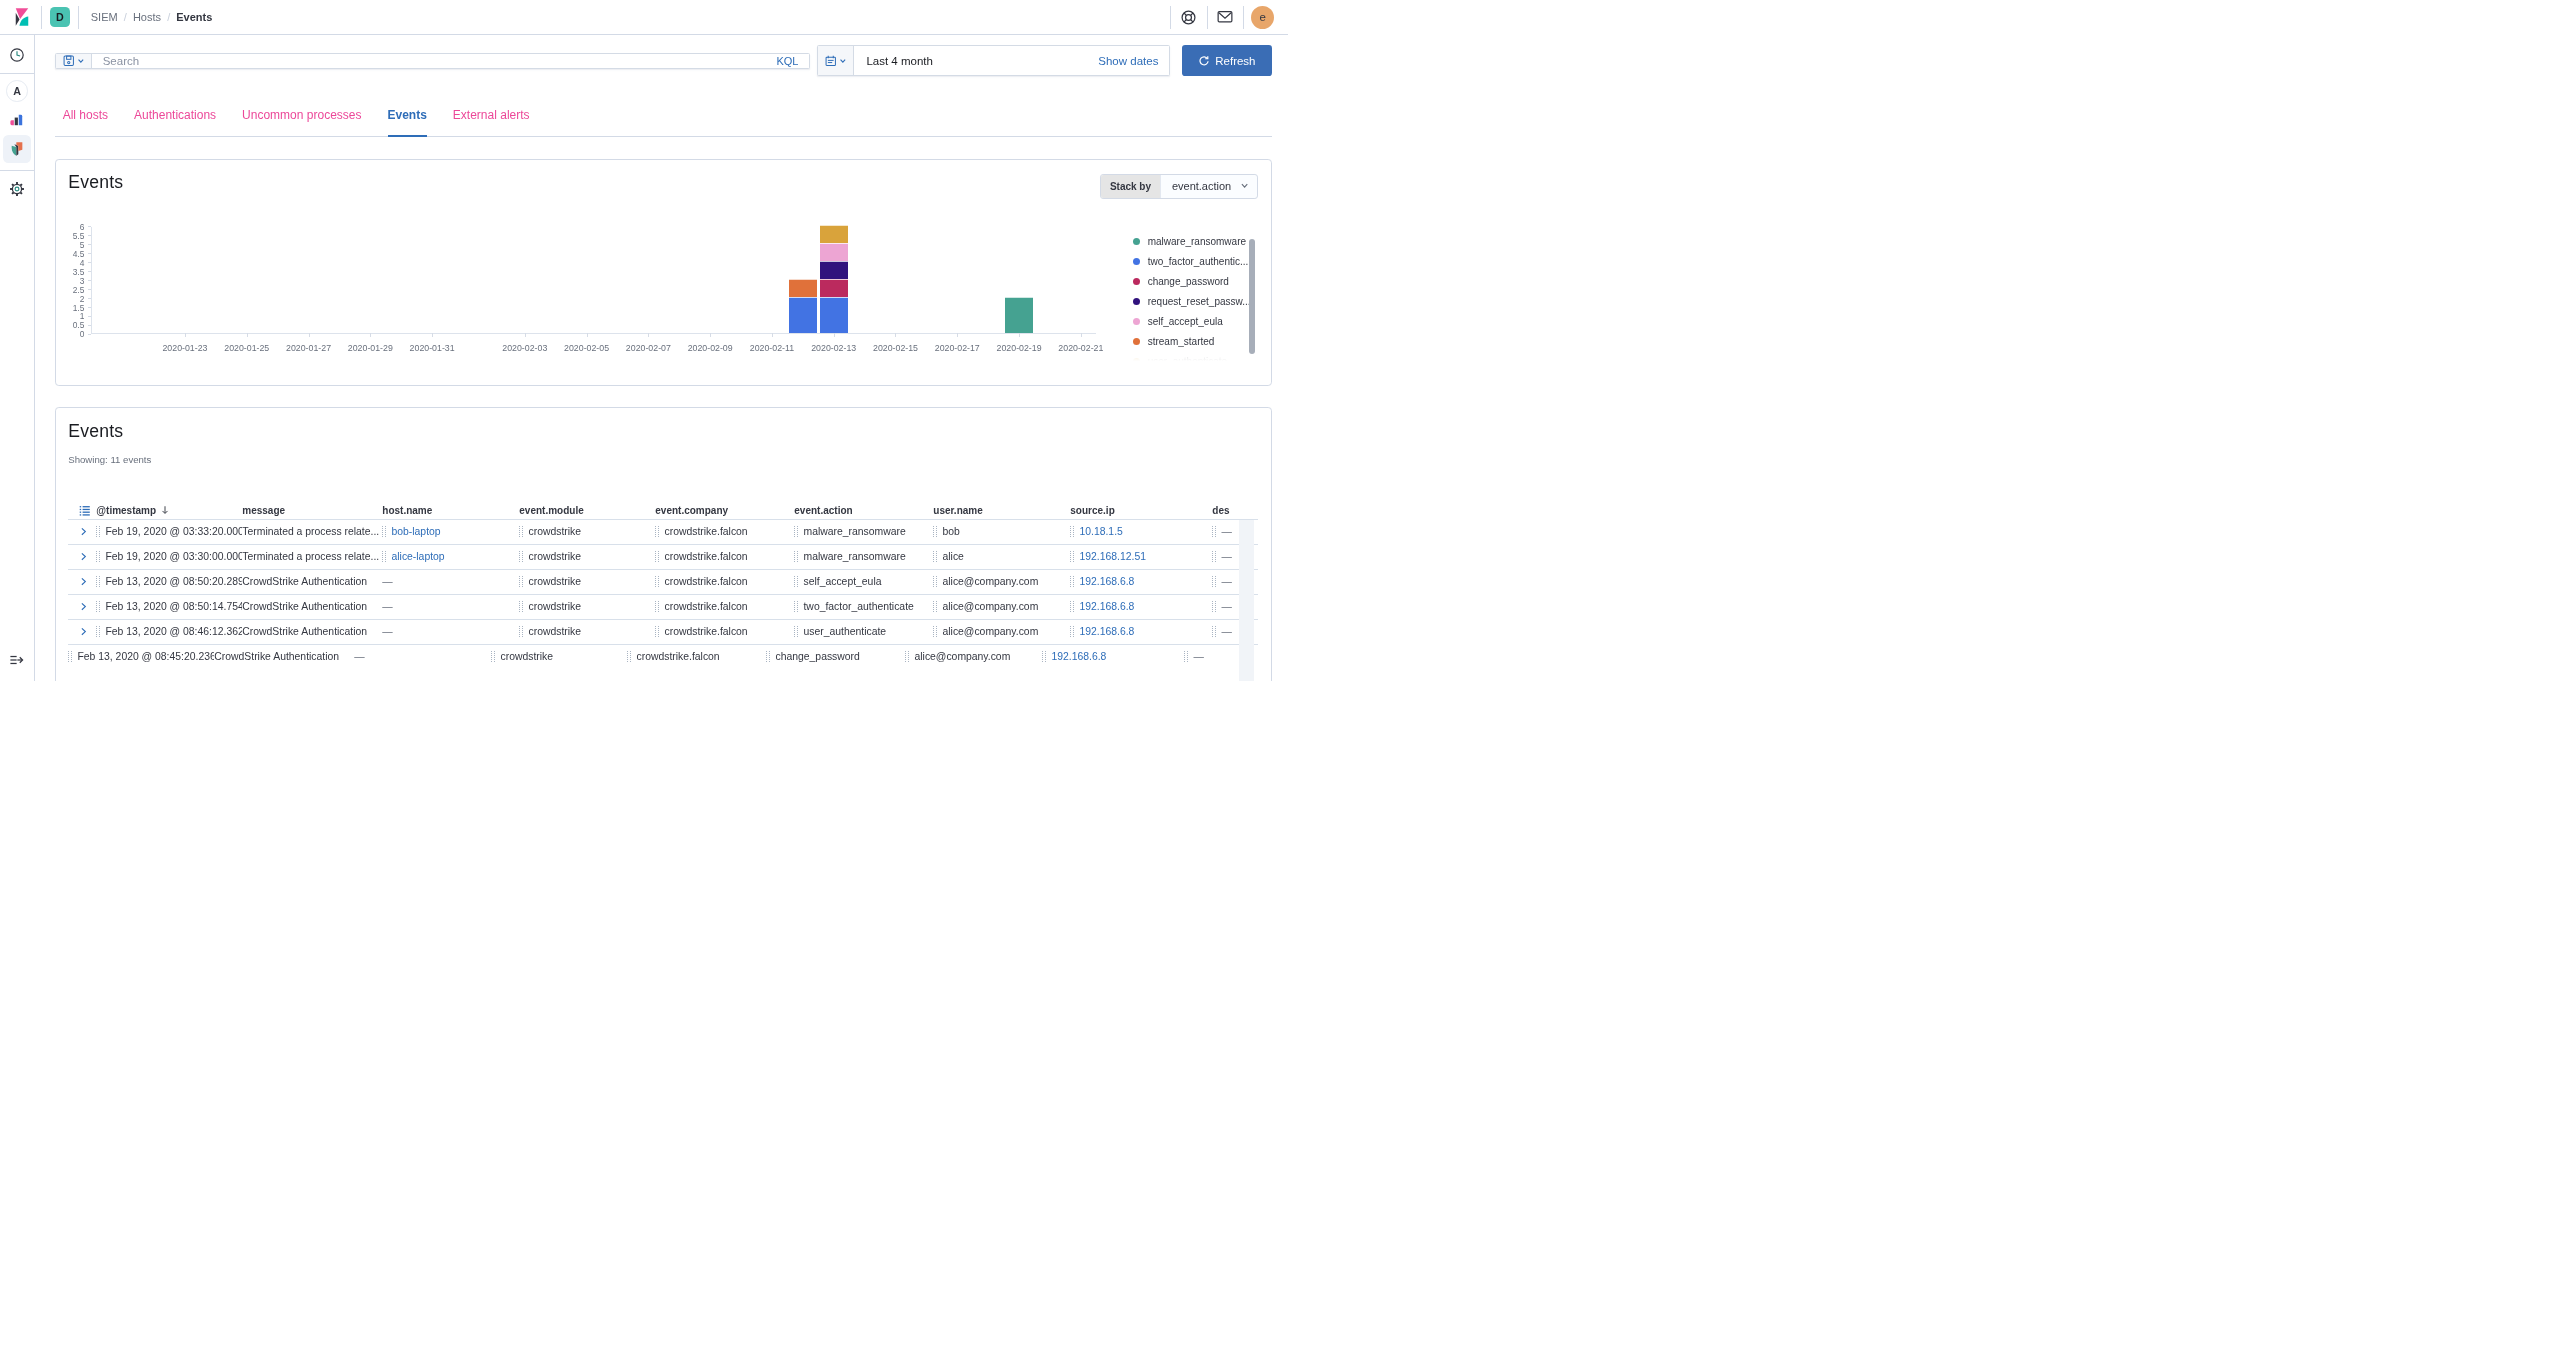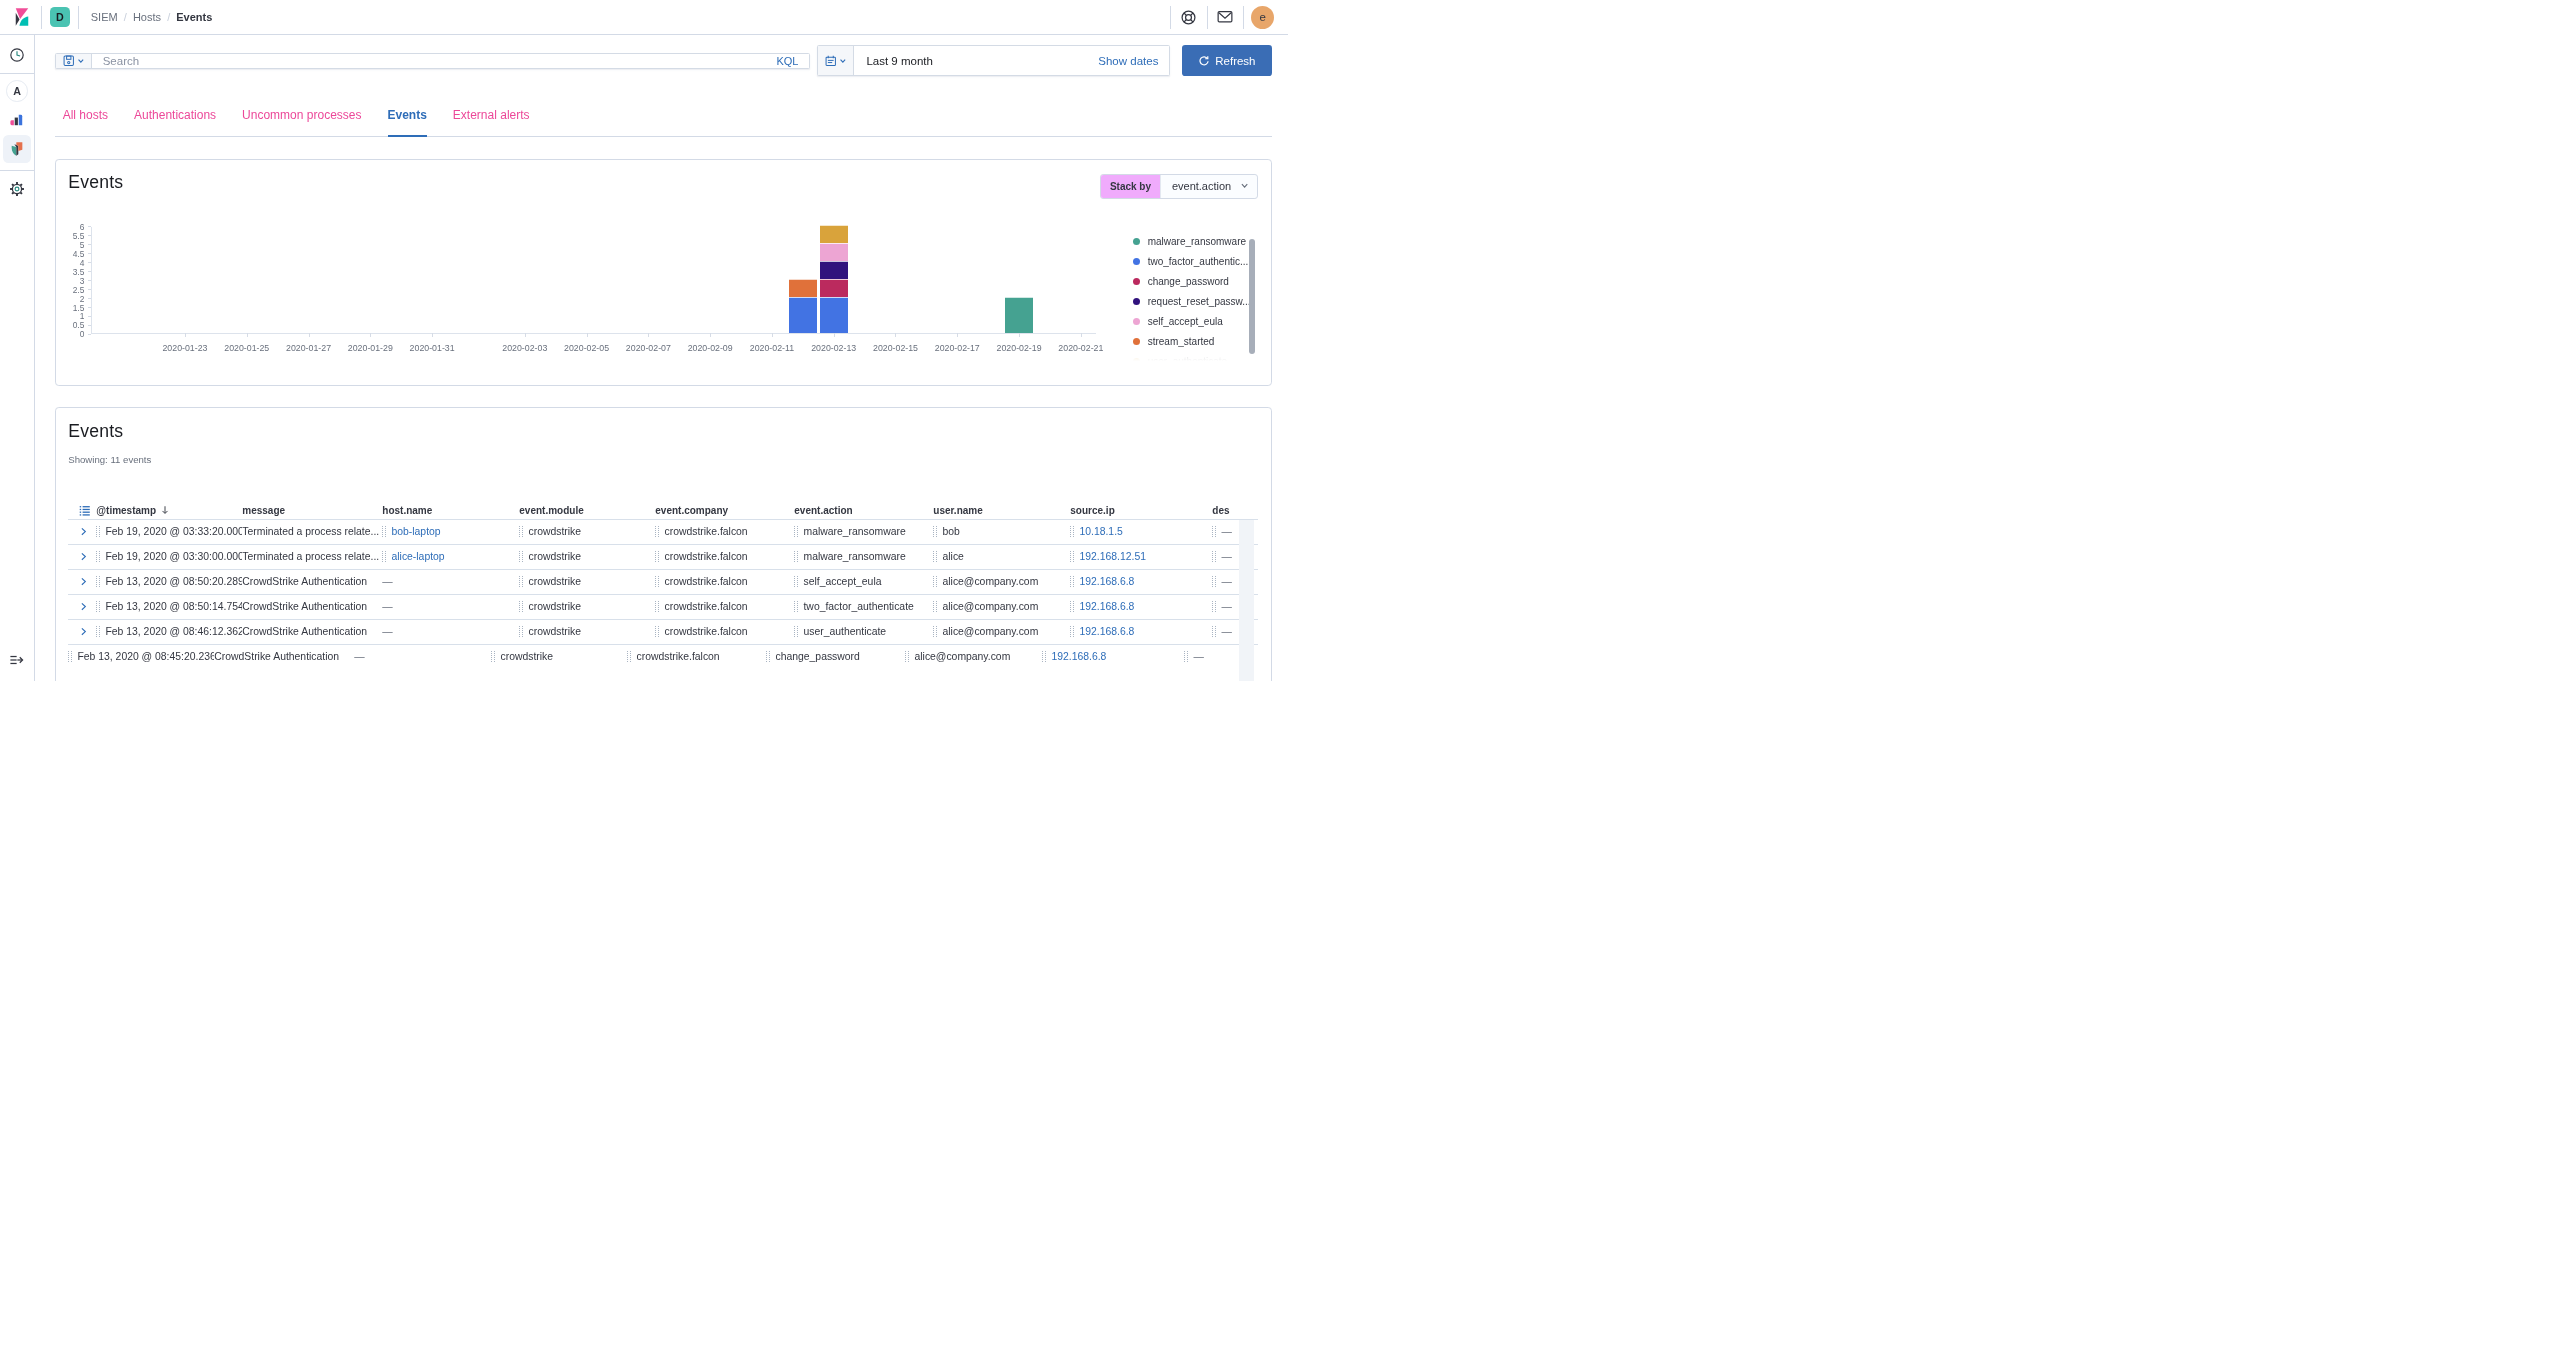--- a/index.html
+++ b/index.html
@@ -53,21 +53,21 @@
   .tabs { margin-top:32px; border-bottom:0.8px solid #d3dae6; display:flex; padding-left:7.7px; }
   .tab { font-size:12px; color:#ec4899; margin-right:26px; padding-bottom:13px; cursor:pointer; }
   .tab.active { color:#2E6DB8; font-weight:600; border-bottom:2.3px solid #2E6DB8; margin-bottom:-0.8px; }
 
   
   .panel { border:0.8px solid #d3dae6; border-radius:3.8px; background:#fff; overflow:hidden; }
   .chart-panel { margin-top:21.5px; height:227px; padding:12.3px; }
   .panel-head { display:flex; align-items:flex-start; justify-content:space-between; }
   .panel h2 { font-size:17.6px; font-weight:500; color:#1a1c21; letter-spacing:0.2px; }
   .stackby { height:25px; border:0.8px solid #d3dae6; border-radius:3.1px; display:flex; align-items:center; overflow:hidden; cursor:pointer; background:#fbfdff; margin-top:1.5px; }
-  .stackby-label { background:#f0abfc; height:100%; display:flex; align-items:center; padding:0 9.2px; font-size:10px; font-weight:700; color:#343741; border-right:0.8px solid #e3e8f0; }
+  .stackby-label { background:#e5e5e5; height:100%; display:flex; align-items:center; padding:0 9.2px; font-size:10px; font-weight:700; color:#343741; border-right:0.8px solid #e3e8f0; }
   .stackby-value { font-size:11px; padding:0 9.2px 0 10.7px; color:#343741; }
   .stackby svg { margin-right:7.7px; }
 
   .chart-body { display:flex; margin-top:28px; align-items:flex-start; }
   .yaxis { width:23px; height:107px; position:relative; flex-shrink:0; }
   .ytick { position:absolute; right:0; width:3.8px; height:0.8px; background:#d6dce6; }
   .ylab { position:absolute; right:7px; transform:translateY(-50%); font-size:8.4px; color:#69707d; white-space:nowrap; }
   .plot { flex:1; height:107px; position:relative; border-left:0.8px solid #dde3ec; border-bottom:0.8px solid #dde3ec; margin-right:26px; }
   .xtick { position:absolute; bottom:-4.6px; width:0.8px; height:4.6px; background:#d6dce6; }
   .xlab { position:absolute; top:116px; transform:translateX(-50%); font-size:8.8px; color:#69707d; white-space:nowrap; }
@@ -222,21 +222,21 @@
               <rect x="1.5" y="3" width="13" height="11.5" rx="1"></rect>
               <line x1="4.5" y1="1" x2="4.5" y2="4.5"></line>
                 <line x1="11.5" y1="1" x2="11.5" y2="4.5"></line>
               <line x1="4" y1="7.5" x2="12" y2="7.5"></line>
                 <line x1="4" y1="10.5" x2="10" y2="10.5"></line>
             </svg>
             <svg width="7.7" height="7.7" viewBox="0 0 10 10" fill="none" stroke="#2E6DB8" stroke-width="1.4">
               <polyline points="2,3.5 5,6.8 8,3.5"></polyline>
             </svg>
           </div>
-          <span class="daterange">Last 9 month</span>
+          <span class="daterange">Last 4 month</span>
           <span class="showdates">Show dates</span>
         </div>
         <button class="refresh">
           <svg width="11.5" height="11.5" viewBox="0 0 16 16" fill="none" stroke="#fff" stroke-width="1.7">
             <path d="M13.2 5.2 A5.6 5.6 0 1 0 14 8.6"></path>
             <polyline points="13.6,1.6 13.6,5.2 10,5.2"></polyline>
           </svg>
           <span>Refresh</span>
         </button>
       </div>

